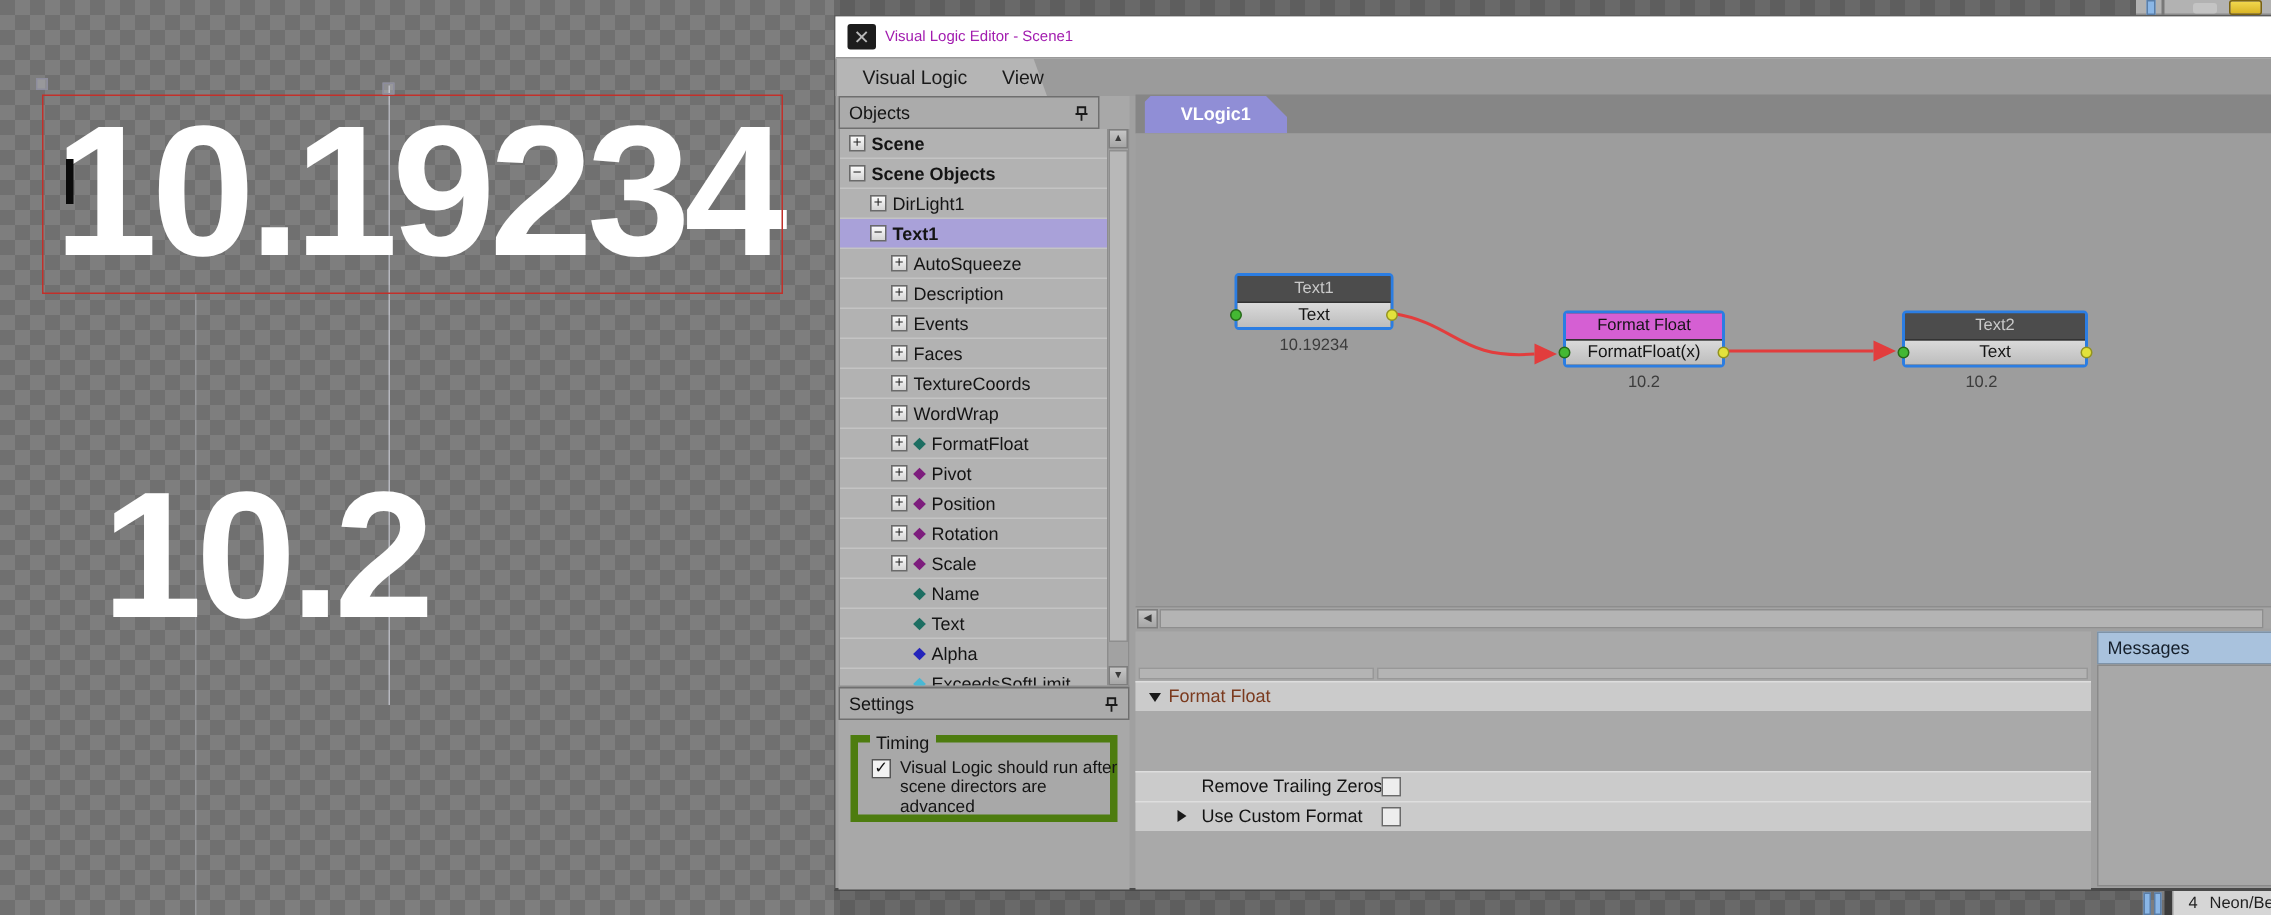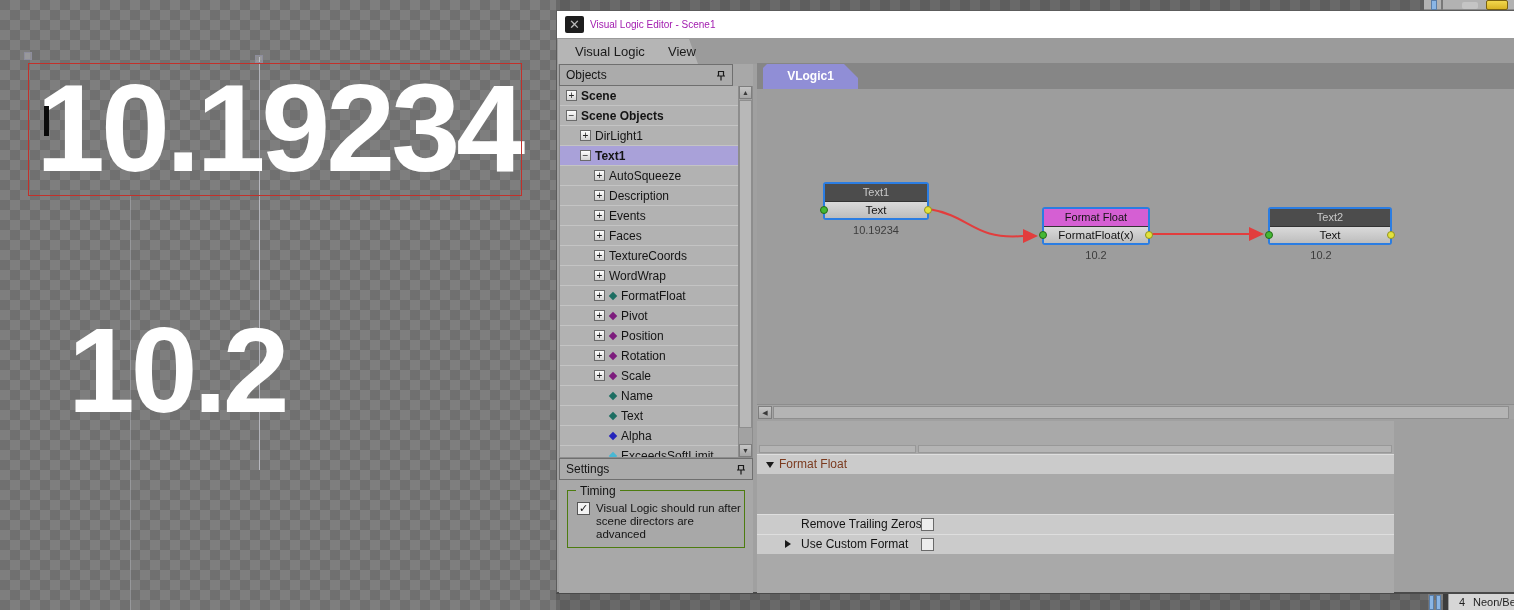--- a/index.html
+++ b/index.html
@@ -53,21 +53,21 @@
   
   .sbv{position:absolute;right:0;top:0;width:14px;height:100%;background:#a2a2a2;border-left:1px solid #8d8d8d;}
   .sbbtn{position:absolute;left:0;width:13px;height:13px;background:linear-gradient(#c6c6c6,#a6a6a6);
          border:1px solid #7e7e7e;color:#3a3a3a;font-size:7px;line-height:11px;text-align:center;}
   .sbthumbv{position:absolute;left:0;width:13px;background:#b8b8b8;border:1px solid #8e8e8e;}
   .hscroll{left:200px;top:393px;width:758px;height:15px;background:#a4a4a4;border-top:1px solid #8d8d8d;}
   .sbbtnh{position:absolute;left:1px;top:1px;width:14px;height:13px;background:linear-gradient(#c6c6c6,#a6a6a6);
           border:1px solid #7e7e7e;color:#3a3a3a;font-size:7px;line-height:11px;text-align:center;}
   .sbthumbh{position:absolute;left:16px;top:1px;width:736px;height:13px;background:#b4b4b4;border:1px solid #8e8e8e;}
   
-  .gbox{position:absolute;left:8px;top:10px;width:178px;height:58px;border:1px solid #4d7c0f;}
+  .gbox{position:absolute;left:8px;top:10px;width:178px;height:58px;border:5px solid #4d7c0f;}
   .gleg{position:absolute;left:8px;top:-7px;background:#a8a8a8;padding:0 4px;font-size:12px;color:#141414;}
   .cb{width:13px;height:13px;background:#f2f2f2;border:1px solid #555;
       font-size:11px;line-height:11px;text-align:center;color:#111;font-weight:bold;}
   .cblabel{font-size:11.5px;color:#141414;line-height:13px;}
   
   .tabstrip{left:200px;top:52px;width:758px;height:26px;background:#868686;}
   .vtab{position:absolute;left:6px;top:1px;width:95px;height:25px;background:#908ed6;
         clip-path:polygon(0 100%,0 4px,4px 0,81px 0,95px 14px,95px 100%);
         color:#fff;font-weight:bold;font-size:12px;text-align:center;line-height:25px;}
   .graph{left:200px;top:78px;width:758px;height:315px;background:#9d9d9d;overflow:hidden;}
@@ -322,15 +322,21 @@
         <span class="plab">Remove Trailing Zeros</span>
         <span class="pcb"></span>
       </div>
       <div class="prow" style="top:113px;">
         <span class="tri-r"></span>
         <span class="plab">Use Custom Format</span>
         <span class="pcb"></span>
       </div>
     </div>
 
+    <div class="a msgs">
+      <div class="mhead">
+        <span>Messages</span>
+      </div>
+      <div class="mbody"></div>
+    </div>
 
   </div>
 </div>
 
 </body></html>

